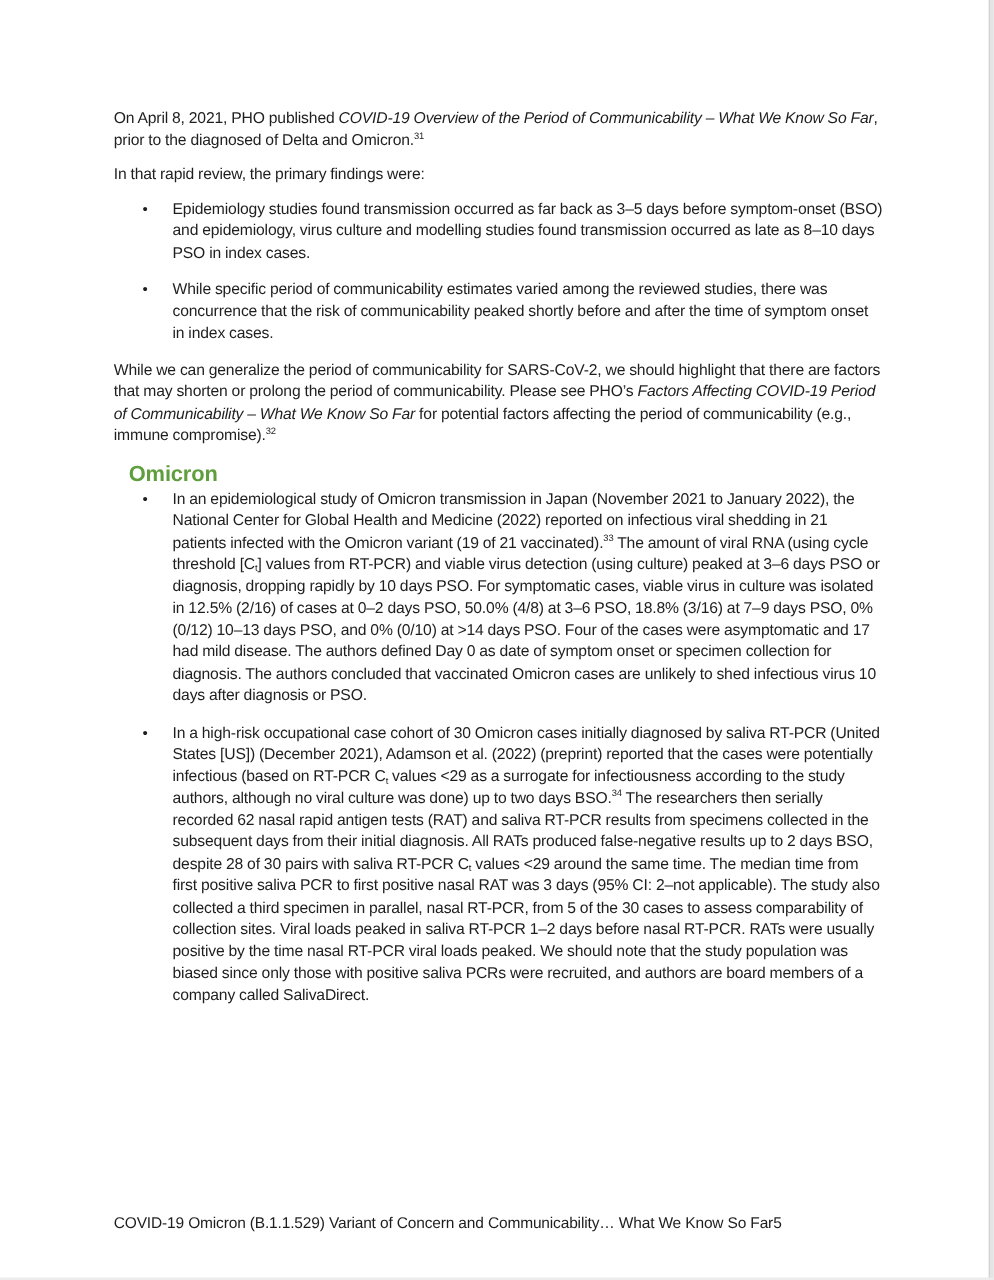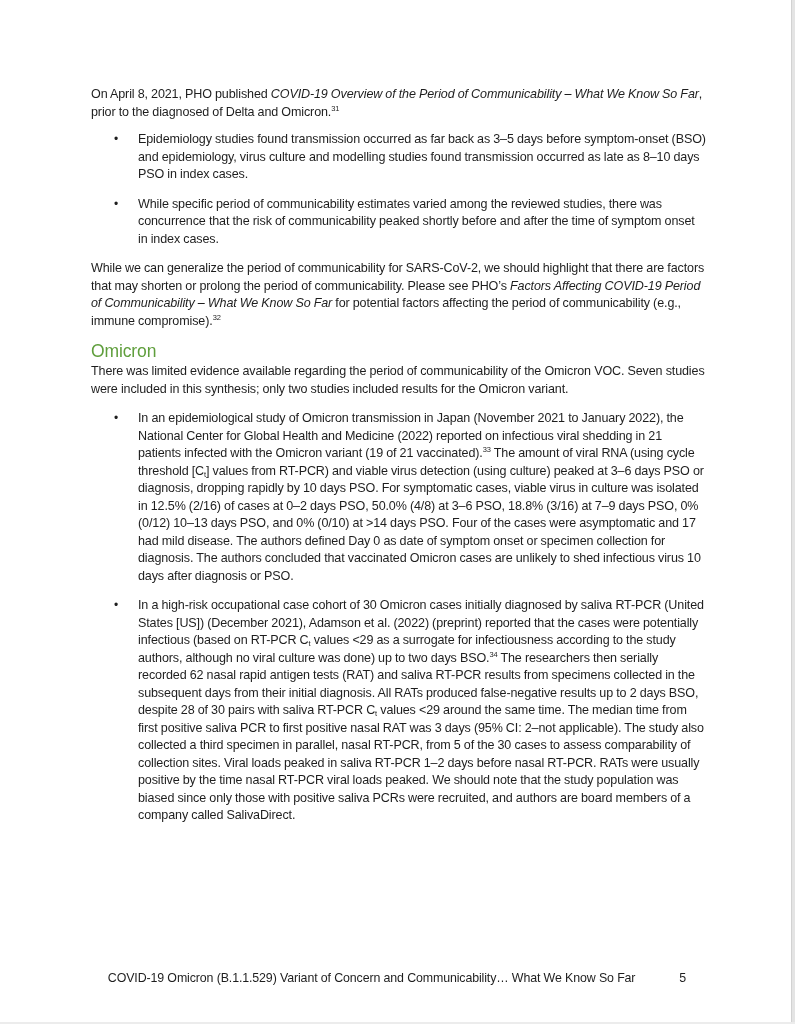--- a/index.html
+++ b/index.html
@@ -13,48 +13,48 @@
     position: absolute; left: 91px; top: 86px; width: 616px;
     font-size: 12.55px; line-height: 17.5px; letter-spacing: -0.12px; word-spacing: -0.2px;
   }
   p { margin: 0 0 10px 0; }
   sup { font-size: 7.5px; line-height: 0; vertical-align: 5px; }
   sub { font-size: 7.5px; line-height: 0; vertical-align: -2px; }
   ul { list-style: none; margin: 0 0 11px 0; padding: 0; }
   li { position: relative; padding-left: 47px; margin: 0 0 12px 0; }
   li .bullet { position: absolute; left: 23px; top: 0; font-size: 12px; }
   h2 {
-    margin: 2px 0 1px 0; font-weight: normal; font-size: 17.5px; line-height: 22px; color: #5f9e3c;
+    margin: 2px 0 1px 12px; font-weight: bold; font-size: 17.5px; line-height: 22px; color: #5f9e3c;
   }
   .footer {
     position: absolute; left: 91px; top: 970px; width: 612px; font-size: 12.4px; line-height: 17px;
-    letter-spacing: -0.12px; display: flex; justify-content: center; gap: 44px;
+    letter-spacing: -0.12px; display: flex; justify-content: flex-start;
   }
 </style>
 </head>
 <body>
 
 <div class="page-edge-right"></div>
 <div class="page-edge-bottom"></div>
 
 <div class="content">
 
   <p><span>On April 8, 2021, PHO published </span><i>COVID-19 Overview of the Period of Communicability – What We Know So Far</i><span>, prior to the diagnosed of Delta and Omicron.</span><sup>31</sup></p>
 
+  <p>In that rapid review, the primary findings were:</p>
 
   <ul>
     <li><span class="bullet">•</span><span>Epidemiology studies found transmission occurred as far back as 3–5 days before symptom-onset (BSO) and epidemiology, virus culture and modelling studies found transmission occurred as late as 8–10 days PSO in index cases.</span></li>
     <li><span class="bullet">•</span><span>While specific period of communicability estimates varied among the reviewed studies, there was concurrence that the risk of communicability peaked shortly before and after the time of symptom onset in index cases.</span></li>
   </ul>
 
   <p><span>While we can generalize the period of communicability for SARS-CoV-2, we should highlight that there are factors that may shorten or prolong the period of communicability. Please see PHO’s </span><i>Factors Affecting COVID-19 Period of Communicability – What We Know So Far</i><span> for potential factors affecting the period of communicability (e.g., immune compromise).</span><sup>32</sup></p>
 
   <h2 style="color: rgb(95, 158, 60);">Omicron</h2>
 
-  <p style="margin-bottom:12px">There was limited evidence available regarding the period of communicability of the Omicron VOC. Seven studies were included in this synthesis; only two studies included results for the Omicron variant.</p>
 
   <ul>
     <li><span class="bullet">•</span><span>In an epidemiological study of Omicron transmission in Japan (November 2021 to January 2022), the National Center for Global Health and Medicine (2022) reported on infectious viral shedding in 21 patients infected with the Omicron variant (19 of 21 vaccinated).</span><sup>33</sup><span> The amount of viral RNA (using cycle threshold [C</span><sub>t</sub><span>] values from RT-PCR) and viable virus detection (using culture) peaked at 3–6 days PSO or diagnosis, dropping rapidly by 10 days PSO. For symptomatic cases, viable virus in culture was isolated in 12.5% (2/16) of cases at 0–2 days PSO, 50.0% (4/8) at 3–6 PSO, 18.8% (3/16) at 7–9 days PSO, 0% (0/12) 10–13 days PSO, and 0% (0/10) at &gt;14 days PSO. Four of the cases were asymptomatic and 17 had mild disease. The authors defined Day 0 as date of symptom onset or specimen collection for diagnosis. The authors concluded that vaccinated Omicron cases are unlikely to shed infectious virus 10 days after diagnosis or PSO.</span></li>
     <li><span class="bullet">•</span><span>In a high-risk occupational case cohort of 30 Omicron cases initially diagnosed by saliva RT-PCR (United States [US]) (December 2021), Adamson et al. (2022) (preprint) reported that the cases were potentially infectious (based on RT-PCR C</span><sub>t</sub><span> values &lt;29 as a surrogate for infectiousness according to the study authors, although no viral culture was done) up to two days BSO.</span><sup>34</sup><span> The researchers then serially recorded 62 nasal rapid antigen tests (RAT) and saliva RT-PCR results from specimens collected in the subsequent days from their initial diagnosis. All RATs produced false-negative results up to 2 days BSO, despite 28 of 30 pairs with saliva RT-PCR C</span><sub>t</sub><span> values &lt;29 around the same time. The median time from first positive saliva PCR to first positive nasal RAT was 3 days (95% CI: 2–not applicable). The study also collected a third specimen in parallel, nasal RT-PCR, from 5 of the 30 cases to assess comparability of collection sites. Viral loads peaked in saliva RT-PCR 1–2 days before nasal RT-PCR. RATs were usually positive by the time nasal RT-PCR viral loads peaked. We should note that the study population was biased since only those with positive saliva PCRs were recruited, and authors are board members of a company called SalivaDirect.</span></li>
   </ul>
 </div>
 
 <div class="footer">
   <span>COVID-19 Omicron (B.1.1.529) Variant of Concern and Communicability… What We Know So Far</span>
   <span>5</span>

